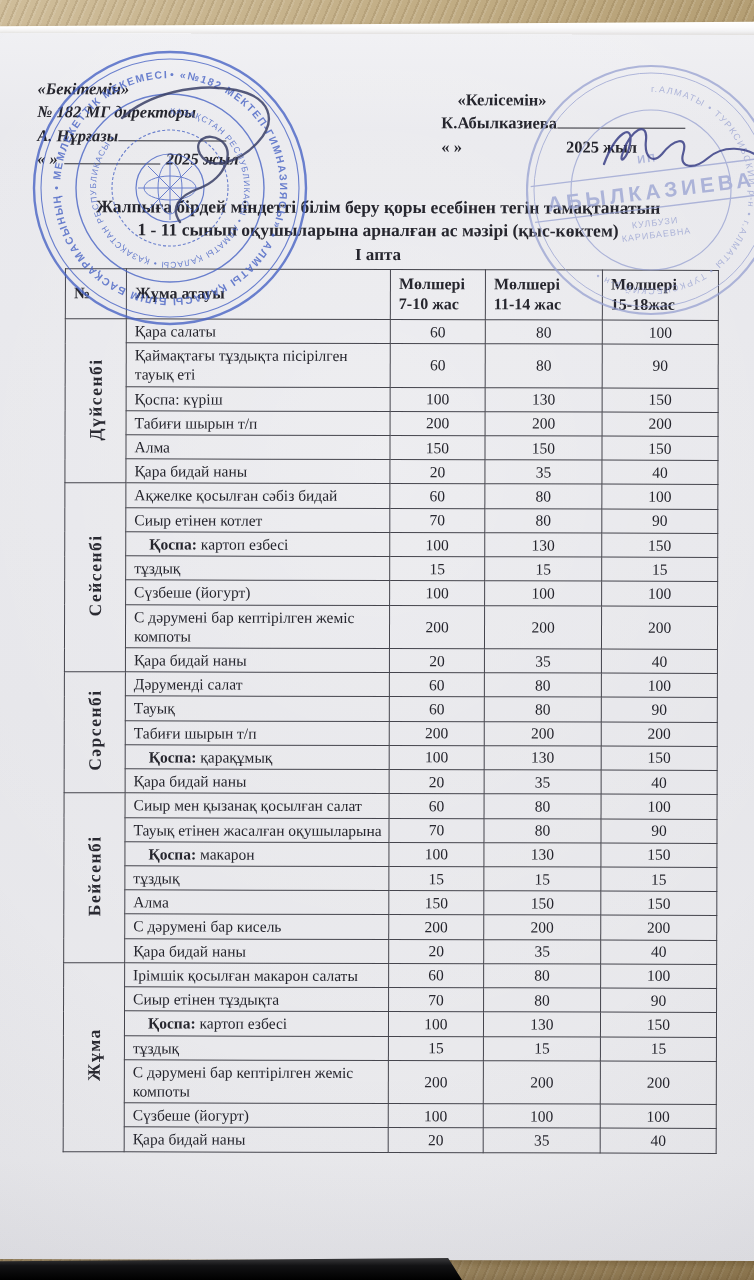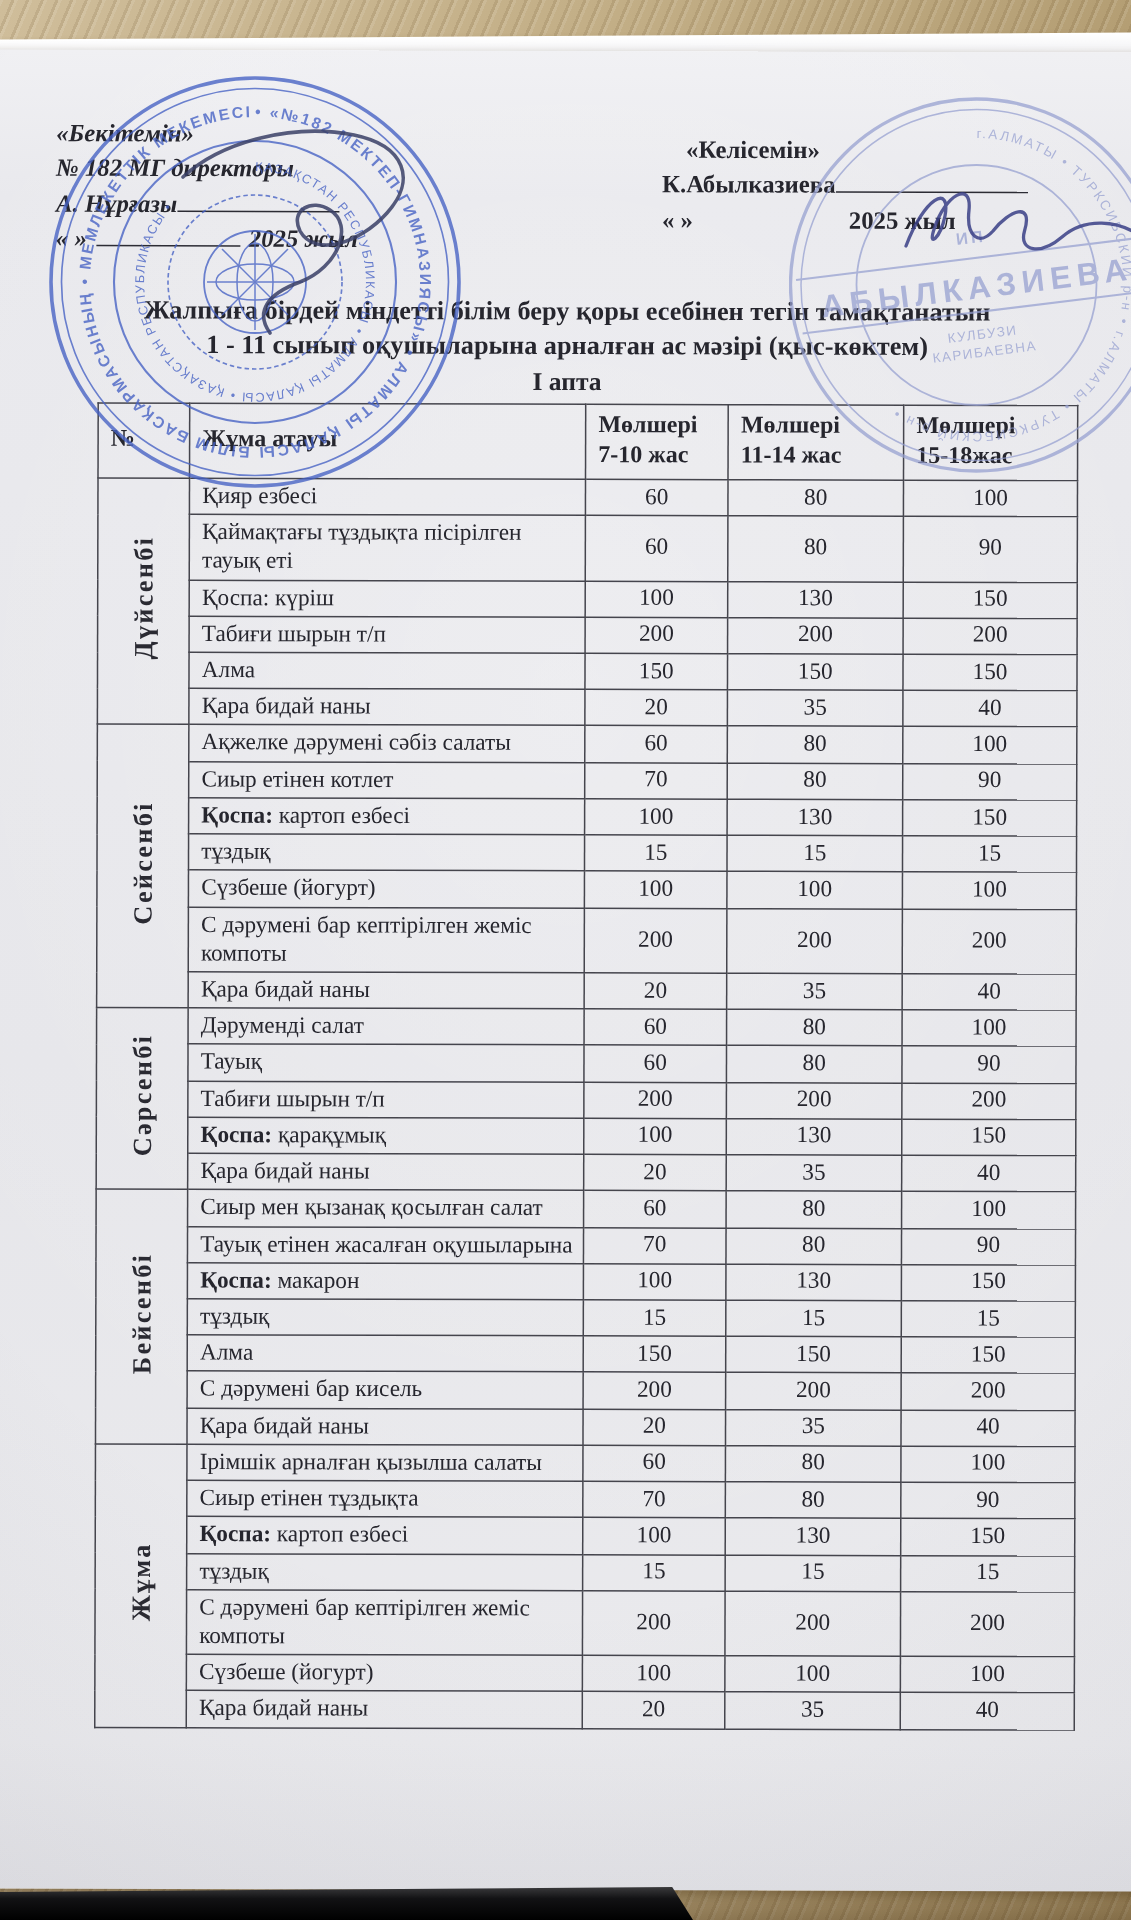--- a/index.html
+++ b/index.html
@@ -70,21 +70,21 @@
   table.menu thead th{
     font-size:16px;font-weight:bold;text-align:left;vertical-align:middle;
     padding:3px 6px 4px 8px;line-height:1.25;height:42px;
   }
   .day-cell{vertical-align:middle;text-align:center;padding:0;}
   .day-label{
     display:inline-block;writing-mode:vertical-rl;transform:rotate(180deg);
     font-weight:bold;font-size:17.5px;letter-spacing:1.5px;color:#2a2a32;
   }
   .dish-cell{font-size:15.5px;padding:2px 6px 2px 8px;line-height:1.24;vertical-align:middle;}
-  .dish-cell strong{font-weight:bold;}
+  .dish-cell strong{font-weight:bold;margin-left:15px;}
   .val-cell{font-size:15.5px;text-align:center;padding:2px 4px;vertical-align:middle;}
   
   .stamp{position:absolute;pointer-events:none;}
   #stamp-school{left:26px;top:44px;z-index:5;opacity:.78;}
   #stamp-ip{left:526px;top:58px;z-index:5;opacity:.72;}
   .sig{position:absolute;pointer-events:none;z-index:6;}
   #sig-left{left:118px;top:80px;}
   #sig-right{left:596px;top:112px;}
 </style>
 </head>
@@ -143,21 +143,21 @@
           </th>
         <th>
             <div>Мөлшері</div>
             <div>15-18жас</div>
           </th>
       </tr>
     </thead>
     <tbody id="menu-tbody">
         <tr>
           <td rowspan="6" class="day-cell"><span class="day-label">Дүйсенбі</span></td>
-          <td class="dish-cell">Қияр езбесі</td>
+          <td class="dish-cell">Қара салаты</td>
           <td class="val-cell">60</td>
           <td class="val-cell">80</td>
           <td class="val-cell">100</td>
         </tr>
         <tr>
           <td class="dish-cell">Қаймақтағы тұздықта пісірілген тауық еті</td>
           <td class="val-cell">60</td>
           <td class="val-cell">80</td>
           <td class="val-cell">90</td>
         </tr>
@@ -180,21 +180,21 @@
           <td class="val-cell">150</td>
         </tr>
         <tr>
           <td class="dish-cell">Қара бидай наны</td>
           <td class="val-cell">20</td>
           <td class="val-cell">35</td>
           <td class="val-cell">40</td>
         </tr>
         <tr>
           <td rowspan="7" class="day-cell"><span class="day-label">Сейсенбі</span></td>
-          <td class="dish-cell">Ақжелке дәрумені сәбіз салаты</td>
+          <td class="dish-cell">Ақжелке қосылған сәбіз бидай</td>
           <td class="val-cell">60</td>
           <td class="val-cell">80</td>
           <td class="val-cell">100</td>
         </tr>
         <tr>
           <td class="dish-cell">Сиыр етінен котлет</td>
           <td class="val-cell">70</td>
           <td class="val-cell">80</td>
           <td class="val-cell">90</td>
         </tr>
@@ -297,21 +297,21 @@
           <td class="val-cell">200</td>
         </tr>
         <tr>
           <td class="dish-cell">Қара бидай наны</td>
           <td class="val-cell">20</td>
           <td class="val-cell">35</td>
           <td class="val-cell">40</td>
         </tr>
         <tr>
           <td rowspan="7" class="day-cell"><span class="day-label">Жұма</span></td>
-          <td class="dish-cell">Ірімшік арналған қызылша салаты</td>
+          <td class="dish-cell">Ірімшік қосылған макарон салаты</td>
           <td class="val-cell">60</td>
           <td class="val-cell">80</td>
           <td class="val-cell">100</td>
         </tr>
         <tr>
           <td class="dish-cell">Сиыр етінен тұздықта</td>
           <td class="val-cell">70</td>
           <td class="val-cell">80</td>
           <td class="val-cell">90</td>
         </tr>

